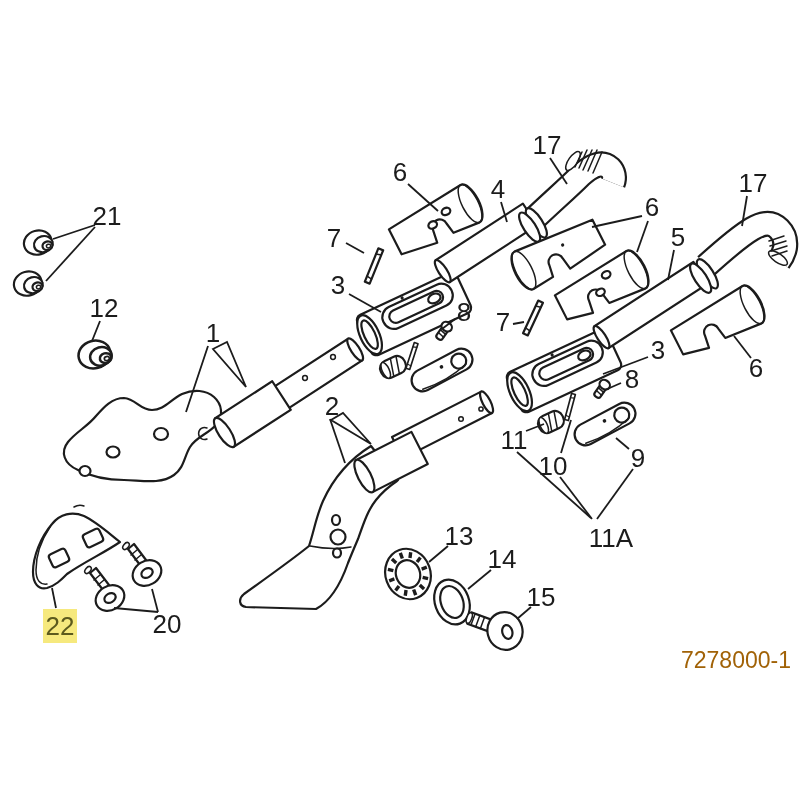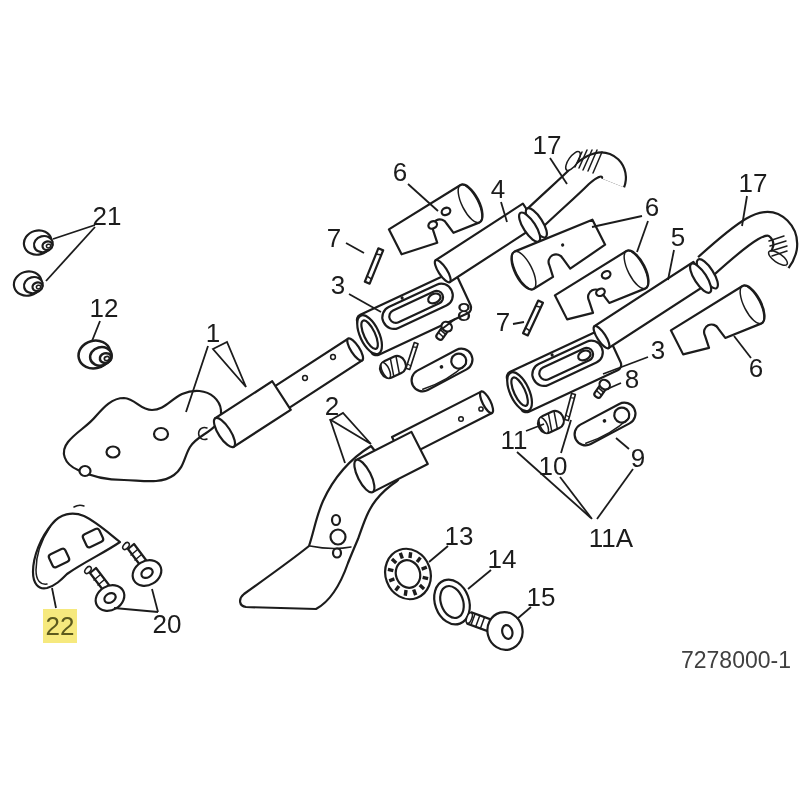--- a/index.html
+++ b/index.html
@@ -9,21 +9,21 @@
   .s{fill:#fff;stroke:#1c1c1c;stroke-width:2.2;stroke-linejoin:round;}
   .l{fill:none;stroke:#1c1c1c;stroke-width:2.2;stroke-linecap:round;stroke-linejoin:round;}
   .thin{stroke-width:1.5;}
   .tick{fill:none;stroke:#1c1c1c;stroke-width:3.4;stroke-linecap:butt;}
   .tubeO{fill:none;stroke:#1c1c1c;stroke-width:26;stroke-linecap:butt;}
   .tubeI{fill:none;stroke:#ffffff;stroke-width:21.6;stroke-linecap:butt;}
   .dot{fill:#1c1c1c;stroke:none;}
   #callout-layer text{font-family:"Liberation Sans", sans-serif;font-size:26px;
          text-anchor:middle;cursor:default;}
   #leader-layer line{stroke:#1c1c1c;stroke-width:1.8;}
-  #part-number{position:absolute;font-size:23px;color:#404040;
+  #part-number{position:absolute;font-size:23px;color:#a16207;
          font-family:"Liberation Sans", sans-serif;white-space:nowrap;}
 </style>
 </head>
 <body>
 
 <div id="stage">
 
 <svg id="art" width="800" height="800" viewBox="0 0 800 800">
 
   <g>

